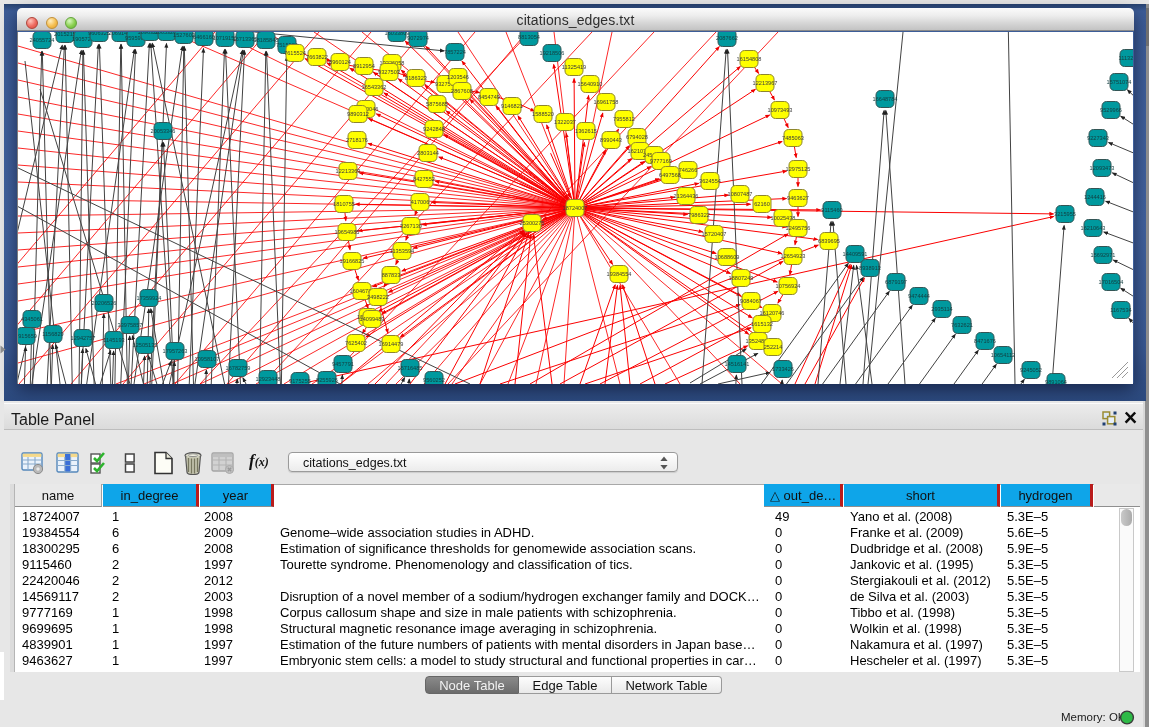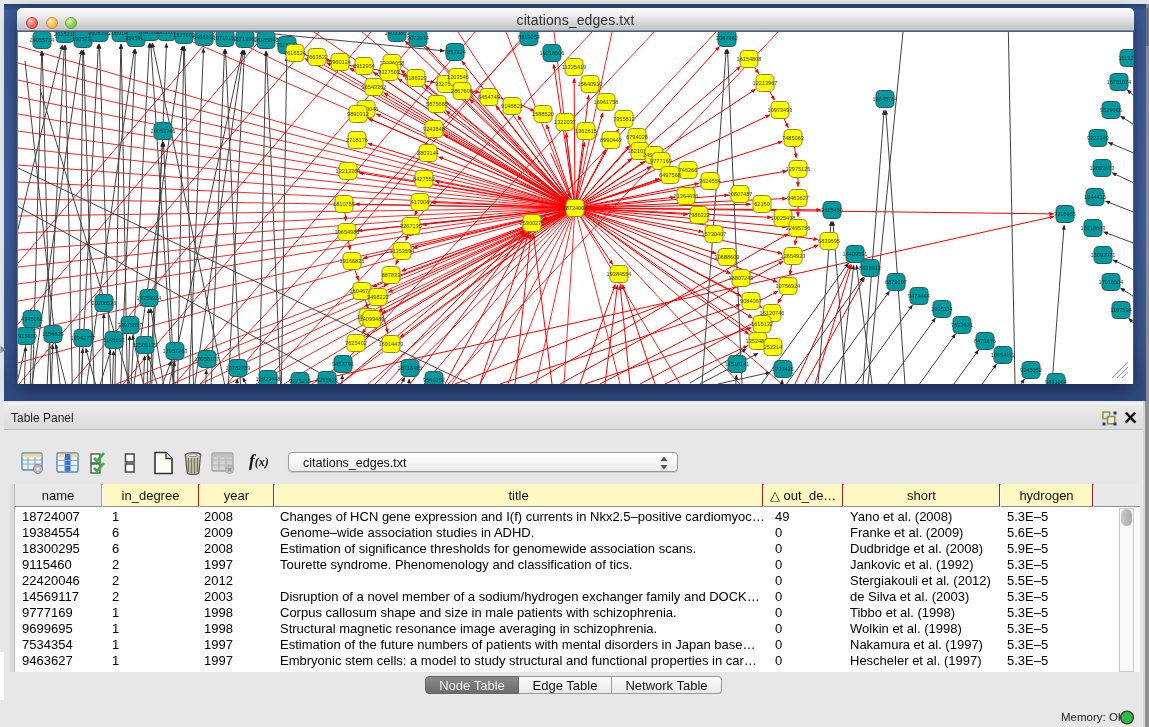--- a/index.html
+++ b/index.html
@@ -8,21 +8,21 @@
 #win{position:absolute;left:13px;top:4px;width:1117px;height:375px;border-radius:6px 6px 0 0;box-shadow:0 6px 18px rgba(0,0,20,.55);}
 #titlebar{position:absolute;left:0;top:0;width:100%;height:23px;border-radius:5px 5px 0 0;background:linear-gradient(180deg,#fbfbfb 0,#ededed 35%,#d5d5d5 70%,#c3c3c3 100%);border-bottom:1px solid #8a8a8a;}
 #titlebar .t{position:absolute;width:100%;text-align:center;top:3.5px;font-size:14px;font-weight:400;color:#2e2e2e;letter-spacing:.1px}
 .tl{position:absolute;top:9px;width:12px;height:12px;border-radius:50%}
 #canvas{position:absolute;left:0;top:24px;width:1116px;height:352px;background:#fff;border-left:1px solid #7c7c7c;overflow:hidden}
 
 #tp{position:absolute;left:4px;top:401px;width:1139px;height:326px;background:#e7e7e7}
 #tph{position:absolute;left:0;top:2px;width:100%;height:27px;background:linear-gradient(180deg,#ececec,#dcdcdc);border-top:1px solid #f8f8f8;border-bottom:1px solid #c0c0c0}
 #combo{position:absolute;left:288px;top:452px;width:390px;height:20px;border:1px solid #9a9a9a;border-radius:4px;background:linear-gradient(180deg,#fff,#ececec);box-shadow:0 1px 1px rgba(0,0,0,.12)}
 #combo .ct{position:absolute;left:14px;top:3px;font-size:12.5px;color:#111}
-.hcell{position:absolute;top:484px;height:23px;background:#fef9c3;border-right:1px solid #b91c1c;border-bottom:1px solid #8f8f8f;font-size:13px;color:#111;text-align:center;line-height:23px}
+.hcell{position:absolute;top:484px;height:23px;background:#0ea5e9;border-right:3px solid #b91c1c;border-bottom:1px solid #8f8f8f;font-size:13px;color:#111;text-align:center;line-height:23px}
 .trow{position:absolute;left:0;width:1149px;height:16px;font-size:13px;color:#000}
 .trow span{position:absolute;top:1px;white-space:nowrap}
 .tab{position:absolute;top:0;height:18px;border:1px solid #9a9a9a;background:linear-gradient(180deg,#fdfdfd,#e9e9e9);font-size:13px;color:#111;text-align:center;line-height:17px}
 #status{position:absolute;left:0;top:700px;width:1149px;height:27px;background:#e7e7e7}
 .icon{position:absolute;top:451px}
 </style></head><body>
 <div id="app">
   <div id="net">
     <div id="win">
       <div id="titlebar">
@@ -637,21 +637,21 @@
 <line x1="1099" y1="346" x2="1110" y2="335"></line>
 <line x1="1104" y1="346" x2="1110" y2="340"></line>
 </g>
 </svg>
         </div>
     </div>
   </div>
 
   <div id="tp"></div>
   <div id="tph" style="position:absolute;left:4px;top:403px;width:1139px;height:27px;background:linear-gradient(180deg,#ececec,#dbdbdb);border-top:1px solid #fcfcfc;border-bottom:1px solid #bdbdbd"></div>
-  <div style="position:absolute;left:11px;top:411px;font-size:12px;color:#1a1a1a">Table Panel</div>
+  <div style="position:absolute;left:11px;top:411px;font-size:16px;color:#1a1a1a">Table Panel</div>
   <svg width="15" height="15" viewBox="0 0 15 15" style="position:absolute;left:1102px;top:411px">
     <rect x="1" y="1" width="6.6" height="6.6" fill="#dce8f6" stroke="#9a8c33" stroke-width="1.5"></rect>
     <rect x="5.6" y="5.6" width="7.2" height="7.2" fill="#e8f0fa" stroke="#9a8c33" stroke-width="1.5"></rect>
     <rect x="11.5" y="0.5" width="3" height="3" fill="#1e3f72"></rect>
     <rect x="0.5" y="11.5" width="3" height="3" fill="#1e3f72"></rect>
     <rect x="11.5" y="11.5" width="3" height="3" fill="#1e3f72"></rect>
   </svg>
   <svg width="13" height="13" viewBox="0 0 13 13" style="position:absolute;left:1124px;top:411px">
     <path d="M1.8 1.5L11.4 11.7M11.2 1.5L1.6 11.7" stroke="#0c0c0c" stroke-width="2.5"></path>
   </svg>
@@ -703,30 +703,28 @@
       <path d="M5 0.5L8.6 5H1.4z" fill="#555"></path>
         <path d="M5 13.5L8.6 9H1.4z" fill="#555"></path>
     </svg>
   </div>
 
   <div style="position:absolute;left:10px;top:484px;width:1130px;height:188px;background:#fff;border-top:1px solid #a8a8a8"></div>
   <div style="position:absolute;left:10px;top:484px;width:5px;height:188px;background:#dcdcdc;border-right:1px solid #b5b5b5"></div>
   <div class="hcell" style="left:15px;width:87px;background:#e9e9e9;border-right:1px solid #9f9f9f">name</div>
   <div class="hcell" style="left:103px;width:96px">in_degree</div>
   <div class="hcell" style="left:200px;width:74px">year</div>
-  <div class="hcell" style="left:275px;width:488px">title</div>
   <div class="hcell" style="left:764px;width:79px;text-align:left;padding-left:6px">△ out_de…</div>
   <div class="hcell" style="left:844px;width:156px">short</div>
   <div class="hcell" style="left:1001px;width:92px">hydrogen</div>
   <div class="hcell" style="left:1094px;width:46px;background:#e9e9e9;border-right:none"></div>
 <div class="trow" style="top:508px">
       <span style="left:22px">18724007</span>
       <span style="left:112px">1</span>
       <span style="left:204px">2008</span>
-      <span style="left:280px">Changes of HCN gene expression and I(f) currents in Nkx2.5–positive cardiomyoc…</span>
       <span style="left:775px">49</span>
       <span style="left:850px">Yano et al. (2008)</span>
       <span style="left:1007px">5.3E–5</span>
     </div>
 <div class="trow" style="top:524px">
       <span style="left:22px">19384554</span>
       <span style="left:112px">6</span>
       <span style="left:204px">2009</span>
       <span style="left:280px">Genome–wide association studies in ADHD.</span>
       <span style="left:775px">0</span>
@@ -741,21 +739,21 @@
       <span style="left:775px">0</span>
       <span style="left:850px">Dudbridge et al. (2008)</span>
       <span style="left:1007px">5.9E–5</span>
     </div>
 <div class="trow" style="top:556px">
       <span style="left:22px">9115460</span>
       <span style="left:112px">2</span>
       <span style="left:204px">1997</span>
       <span style="left:280px">Tourette syndrome. Phenomenology and classification of tics.</span>
       <span style="left:775px">0</span>
-      <span style="left:850px">Jankovic et al. (1992)</span>
+      <span style="left:850px">Jankovic et al. (1995)</span>
       <span style="left:1007px">5.3E–5</span>
     </div>
 <div class="trow" style="top:572px">
       <span style="left:22px">22420046</span>
       <span style="left:112px">2</span>
       <span style="left:204px">2012</span>
       <span style="left:775px">0</span>
       <span style="left:850px">Stergiakouli et al. (2012)</span>
       <span style="left:1007px">5.5E–5</span>
     </div>
@@ -780,21 +778,21 @@
 <div class="trow" style="top:620px">
       <span style="left:22px">9699695</span>
       <span style="left:112px">1</span>
       <span style="left:204px">1998</span>
       <span style="left:280px">Structural magnetic resonance image averaging in schizophrenia.</span>
       <span style="left:775px">0</span>
       <span style="left:850px">Wolkin et al. (1998)</span>
       <span style="left:1007px">5.3E–5</span>
     </div>
 <div class="trow" style="top:636px">
-      <span style="left:22px">7534354</span>
+      <span style="left:22px">4839901</span>
       <span style="left:112px">1</span>
       <span style="left:204px">1997</span>
       <span style="left:280px">Estimation of the future numbers of patients with mental disorders in Japan base…</span>
       <span style="left:775px">0</span>
       <span style="left:850px">Nakamura et al. (1997)</span>
       <span style="left:1007px">5.3E–5</span>
     </div>
 <div class="trow" style="top:652px">
       <span style="left:22px">9463627</span>
       <span style="left:112px">1</span>

